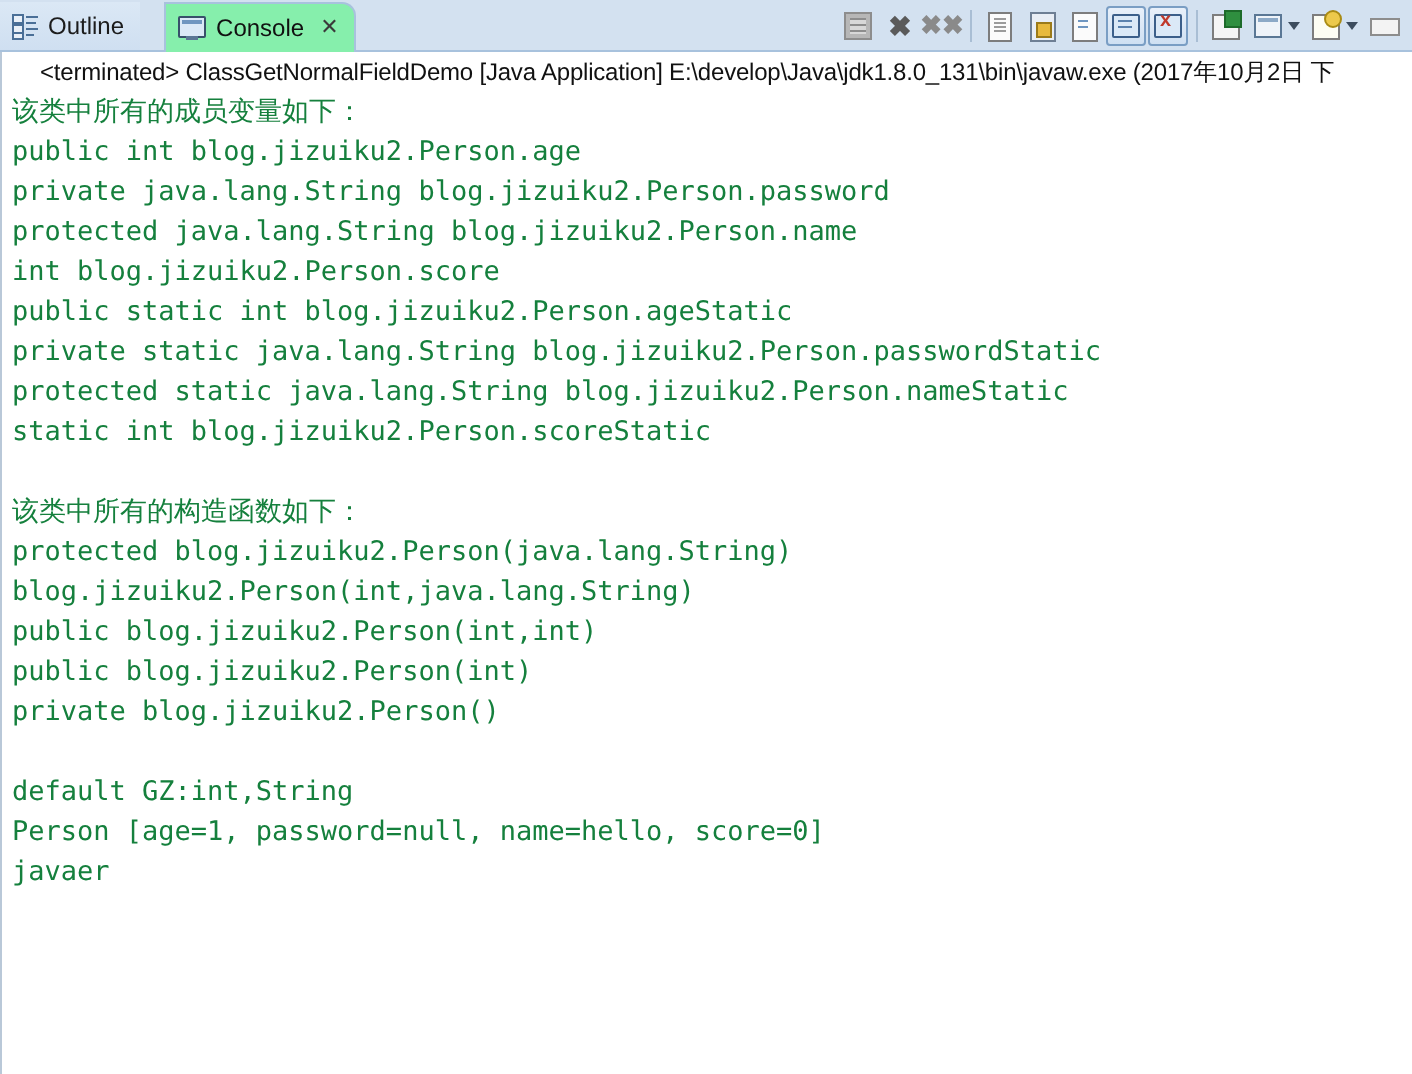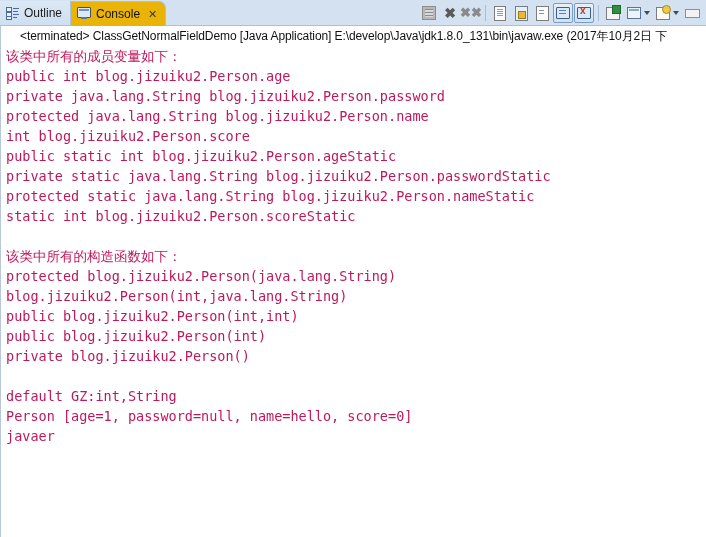--- a/index.html
+++ b/index.html
@@ -22,40 +22,41 @@
     box-sizing: border-box;
   }
 
   
   .tabbar {
     position: relative;
     height: 26px;
     background: #d3e1f0;
     border-bottom: 1px solid #a8c2dd;
     display: flex;
-    align-items: center;
-    box-sizing: border-box;
+    align-items: flex-end;
+    box-sizing: border-box;
+    gap: 12px;
   }
   .tab {
     display: flex;
     align-items: center;
     gap: 5px;
     padding: 0 8px 0 6px;
     font-size: 12px;
     color: #111111;
     white-space: nowrap;
     box-sizing: border-box;
     position: relative;
   }
   .tab.inactive {
     background: linear-gradient(to bottom, #dbe8f5 0%, #cfdff1 100%);
     color: #1c1c1c;
   }
   .tab.active {
-    background: #eab308;
+    background: #86efac;
     border-top: 1px solid #a8c2dd;
     border-left: 1px solid #a8c2dd;
     border-right: 1px solid #a8c2dd;
     border-top-right-radius: 7px;
     margin-bottom: -1px;
     z-index: 3;
   }
   .tab-label { line-height: 24px; }
   .tab-close {
     font-size: 11px;
@@ -221,21 +222,21 @@
     white-space: nowrap;
     line-height: 16px;
     letter-spacing: -0.1px;
   }
   .out {
     margin: 0;
     padding: 2px 0 0 5px;
     font-family: "DejaVu Sans Mono", monospace;
     font-size: 13.5px;
     line-height: 20px;
-    color: #be185d;
+    color: #15803d;
     white-space: pre;
   }
   .out .line { display: block; height: 20px; }
   .out .line.blank { height: 20px; }
 </style>
 </head>
 <body>
 
 <div class="view">
 

